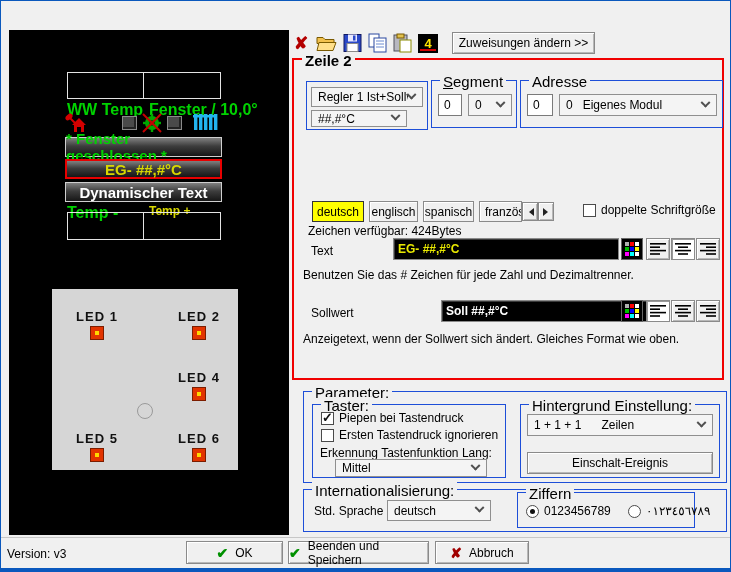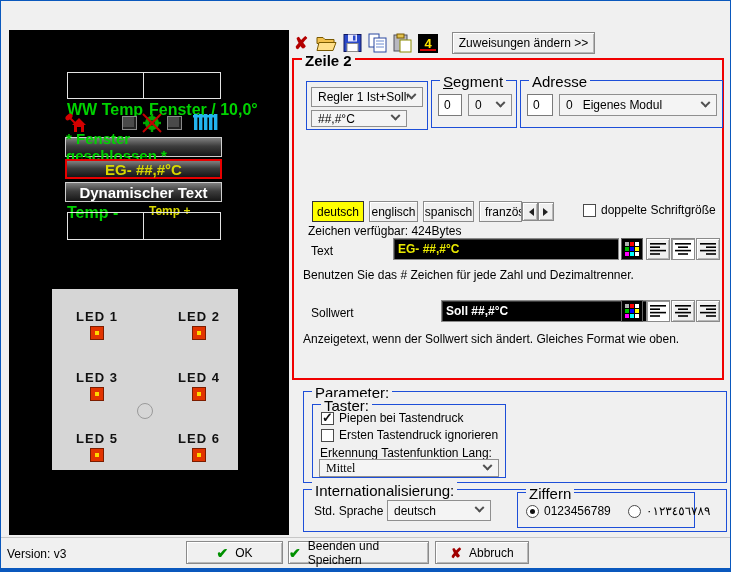--- a/index.html
+++ b/index.html
@@ -155,24 +155,20 @@
 
     <div class="ledpanel">
       <div class="led-cell" style="left:9px;top:20px;">
         <div class="led-label">LED 1</div>
           <div class="led-dot"></div>
       </div>
       <div class="led-cell" style="left:111px;top:20px;">
         <div class="led-label">LED 2</div>
           <div class="led-dot"></div>
       </div>
-      <div class="led-cell" style="left:9px;top:81px;">
-        <div class="led-label">LED 3</div>
-          <div class="led-dot"></div>
-      </div>
       <div class="led-cell" style="left:111px;top:81px;">
         <div class="led-label">LED 4</div>
           <div class="led-dot"></div>
       </div>
       <div class="led-cell" style="left:9px;top:142px;">
         <div class="led-label">LED 5</div>
           <div class="led-dot"></div>
       </div>
       <div class="led-cell" style="left:111px;top:142px;">
         <div class="led-label">LED 6</div>
@@ -369,26 +365,34 @@
       <span class="legend">Taster:</span>
       <div class="cb-row" style="left:8px;top:6px;text-align:center;">
         <span class="cbox checked"></span>
         <span>Piepen bei Tastendruck</span>
       </div>
       <div class="cb-row" style="left:8px;top:23px;">
         <span class="cbox"></span>
         <span>Ersten Tastendruck ignorieren</span>
       </div>
       <div class="flabel" style="left:7px;top:41px;">Erkennung Tastenfunktion Lang:</div>
-      <div class="dd" style="left:6px;top:54px;width:180px;height:18px;font-family:Liberation Serif, serif;">
+      <div class="dd" style="left:22px;top:54px;width:152px;height:18px;">
         <span class="ddtxt">Mittel</span>
           <span class="chev"></span>
       </div>
     </div>
 
+    <div class="group" style="left:216px;top:12px;width:200px;height:74px;">
+      <span class="legend">Hintergrund Einstellung:</span>
+      <div class="dd" style="left:6px;top:9px;width:186px;height:22px;">
+        <span class="ddtxt">1 + 1 + 1      Zeilen</span>
+          <span class="chev"></span>
+      </div>
+      <div class="btn3d" style="position:absolute;left:6px;top:47px;width:186px;height:22px;">Einschalt-Ereignis</div>
+    </div>
   </div>
 
   <div class="group" style="left:302px;top:488px;width:424px;height:43px;">
     <span class="legend">Internationalisierung:</span>
     <div class="flabel" style="left:10px;top:14px;">Std. Sprache</div>
     <div class="dd" style="left:83px;top:10px;width:104px;height:21px;">
       <span class="ddtxt">deutsch</span>
         <span class="chev"></span>
     </div>
     <div class="group" style="left:213px;top:2px;width:178px;height:36px;">

